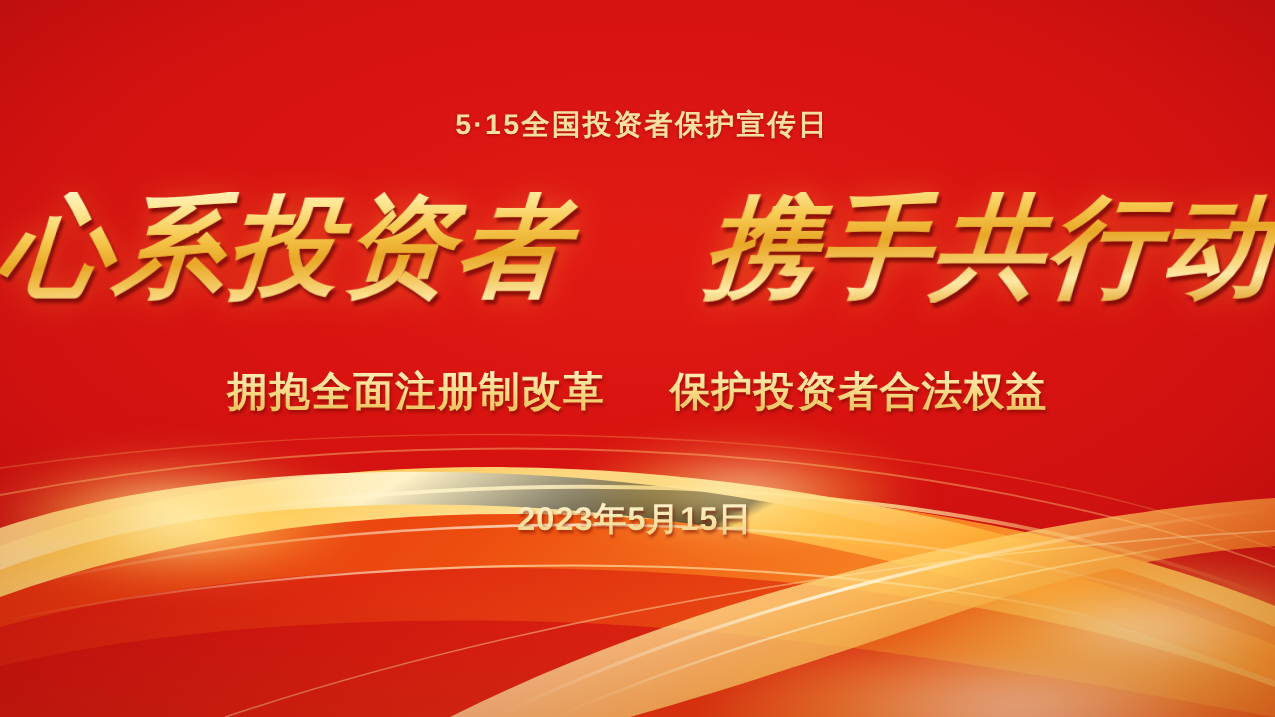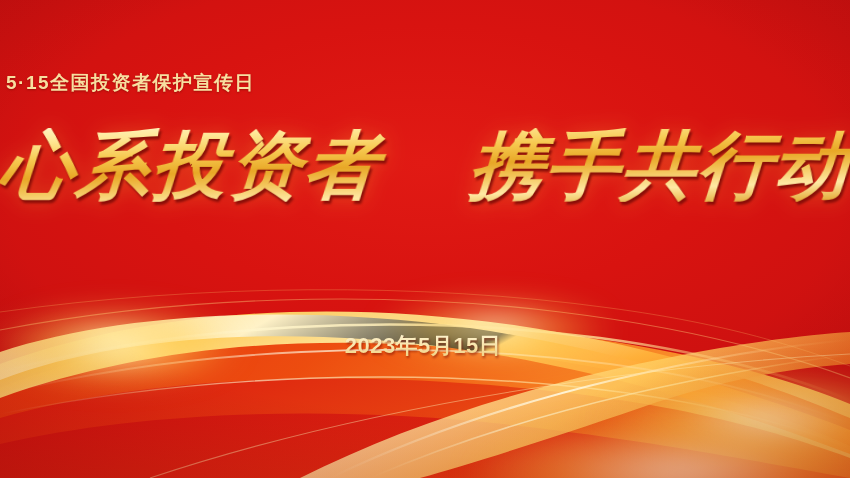--- a/index.html
+++ b/index.html
@@ -40,21 +40,21 @@
   .glow-r{left:600px;top:105px;width:330px;height:95px;
     background:radial-gradient(ellipse at center, rgba(255,250,220,.9) 0%, rgba(255,205,75,.5) 38%, rgba(255,140,30,0) 74%);}
   .glow-br{left:470px;top:150px;width:420px;height:110px;
     background:radial-gradient(ellipse at center, rgba(255,252,225,.8) 0%, rgba(255,210,90,.42) 42%, rgba(255,140,30,0) 76%);}
 
   
   .content{position:absolute;inset:0;}
 
   .kicker{
     position:absolute;left:0;right:0;top:70px;
-    text-align:left;
+    text-align:center;
     font-size:19px;
     letter-spacing:1.5px;
     font-weight:600;
     color:#f7dfa0;
     text-shadow:0 1px 2px rgba(120,10,0,.55);
     white-space:nowrap;
     padding-left:6px;
   }
 
   .headline{
@@ -204,17 +204,22 @@
   <div class="content">
 
     <div class="kicker">5·15全国投资者保护宣传日</div>
 
     <div class="headline">
       <span>心系投资者</span>
       <span class="gap"></span>
       <span>携手共行动</span>
     </div>
 
+    <div class="subtitle">
+      <span>拥抱全面注册制改革</span>
+      <span class="gap"></span>
+      <span>保护投资者合法权益</span>
+    </div>
 
     <div class="date">2023年5月15日</div>
 
   </div>
 </div>
 
 </body></html>

